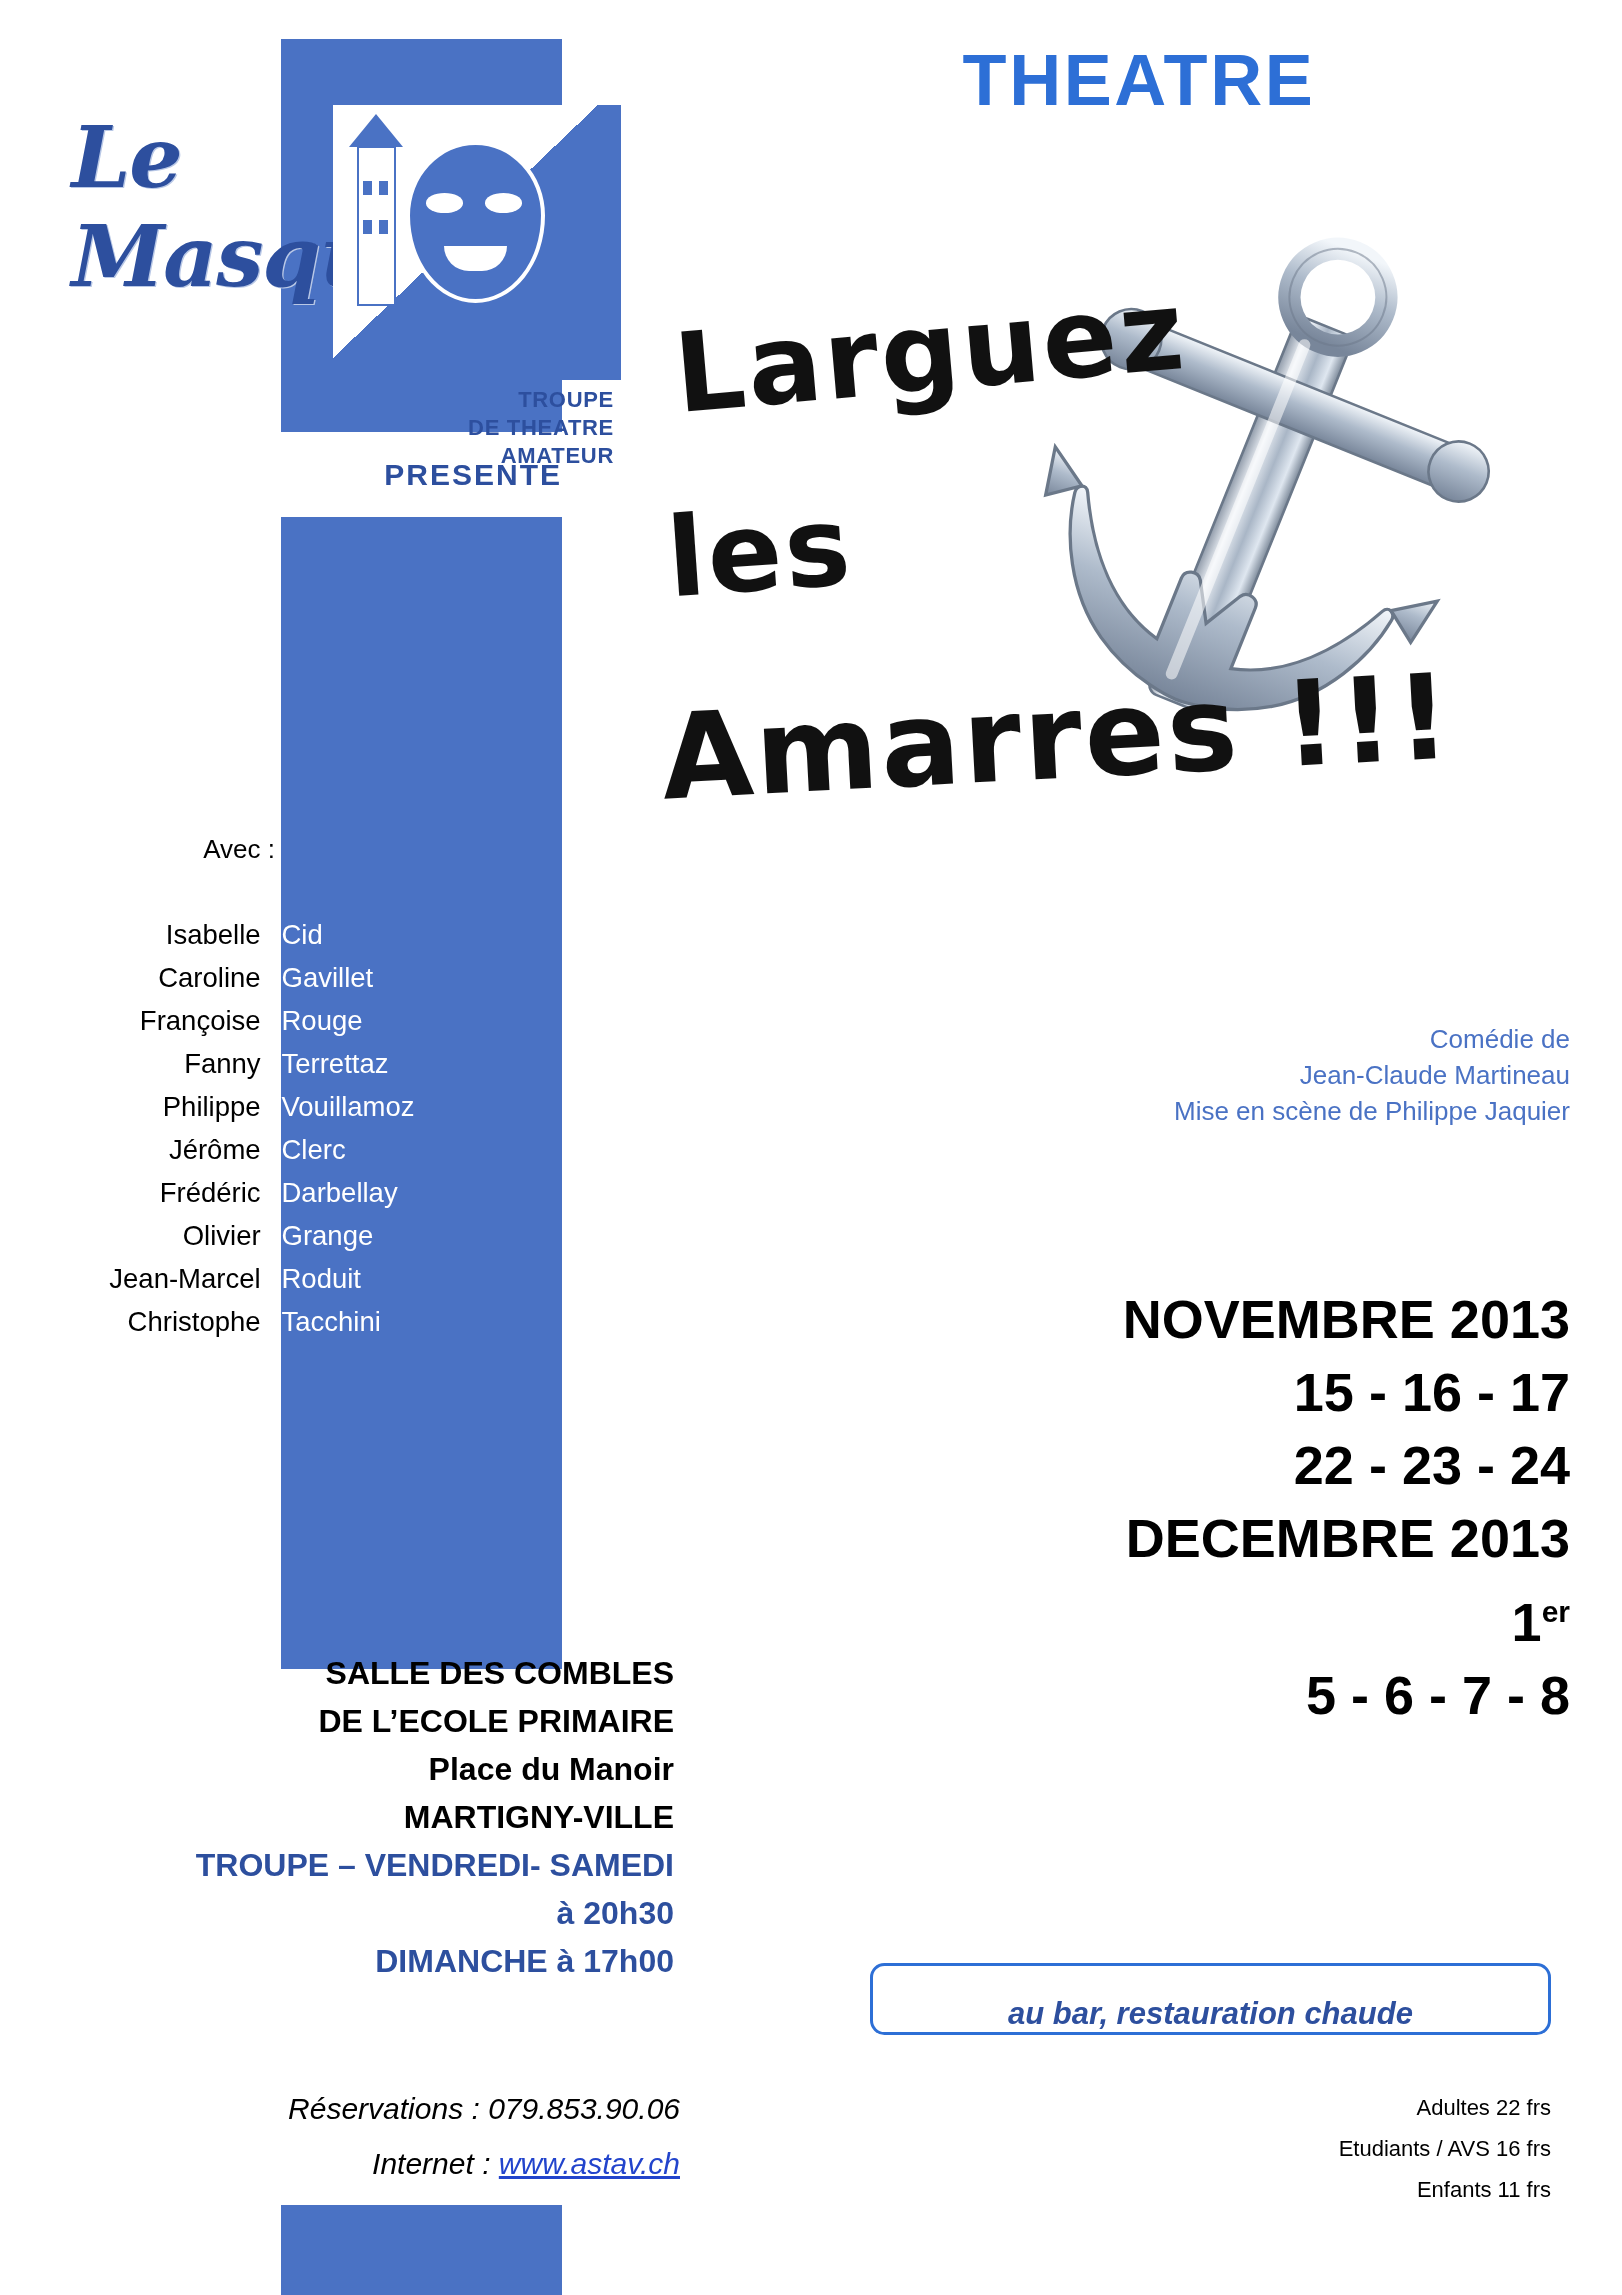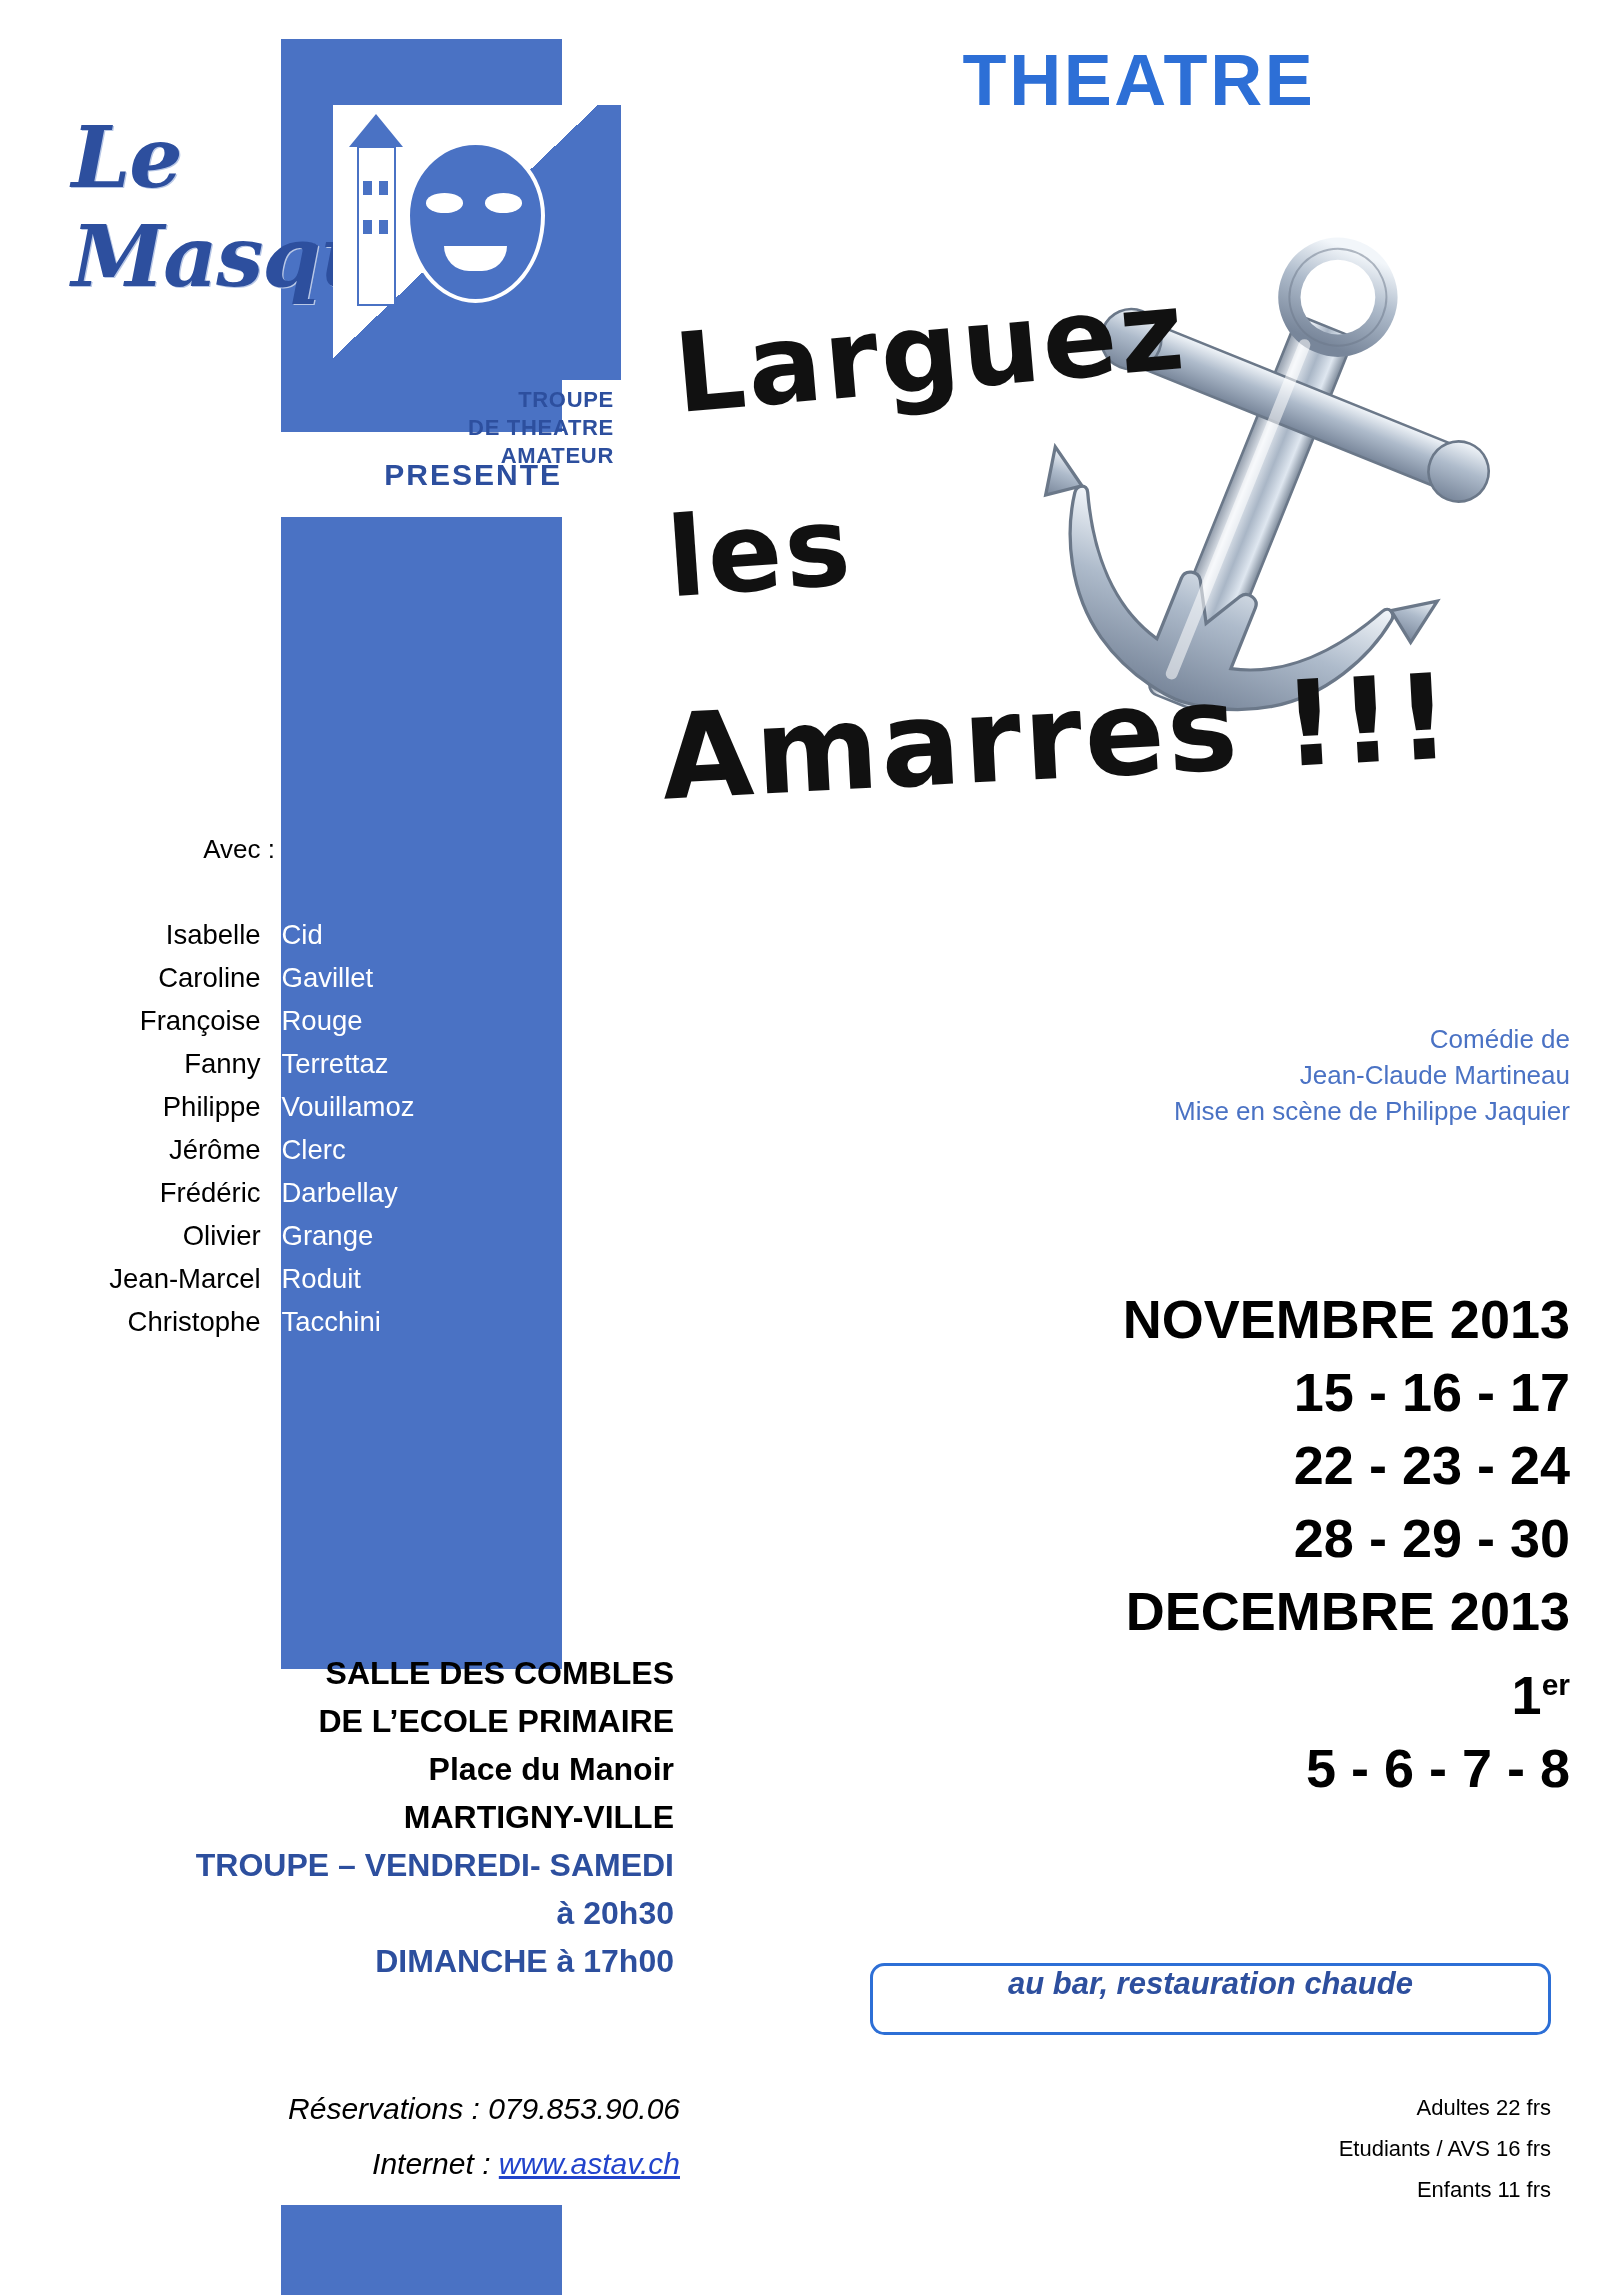--- a/index.html
+++ b/index.html
@@ -295,21 +295,21 @@
   .bar-box {
     position: absolute;
     left: 870px;
     top: 1963px;
     width: 681px;
     height: 72px;
     border: 3.3px solid #2d6fd6;
     border-radius: 14.4px;
     box-sizing: border-box;
     display: flex;
-    align-items: flex-start;
+    align-items: flex-end;
     justify-content: center;
   }
   .bar-box span {
     font-size: 31px;
     font-weight: bold;
     font-style: italic;
     color: #2d4f9e;
   }
 
   .prices {
@@ -466,21 +466,20 @@
 <div class="credits">
   <div>Comédie de</div>
   <div>Jean-Claude Martineau</div>
   <div>Mise en scène de Philippe Jaquier</div>
 </div>
 
 <div class="dates">
   <div>NOVEMBRE 2013</div>
   <div>15  -  16  -  17</div>
   <div>22  -  23  -  24</div>
-  <div>28  -  29  -  30</div>
   <div>DECEMBRE 2013</div>
   <div><span>1</span><sup>er</sup></div>
   <div>5   -   6   -   7   -   8</div>
 </div>
 
 <div class="bar-box">
   <span>au bar, restauration chaude</span>
 </div>
 
 <div class="prices">

